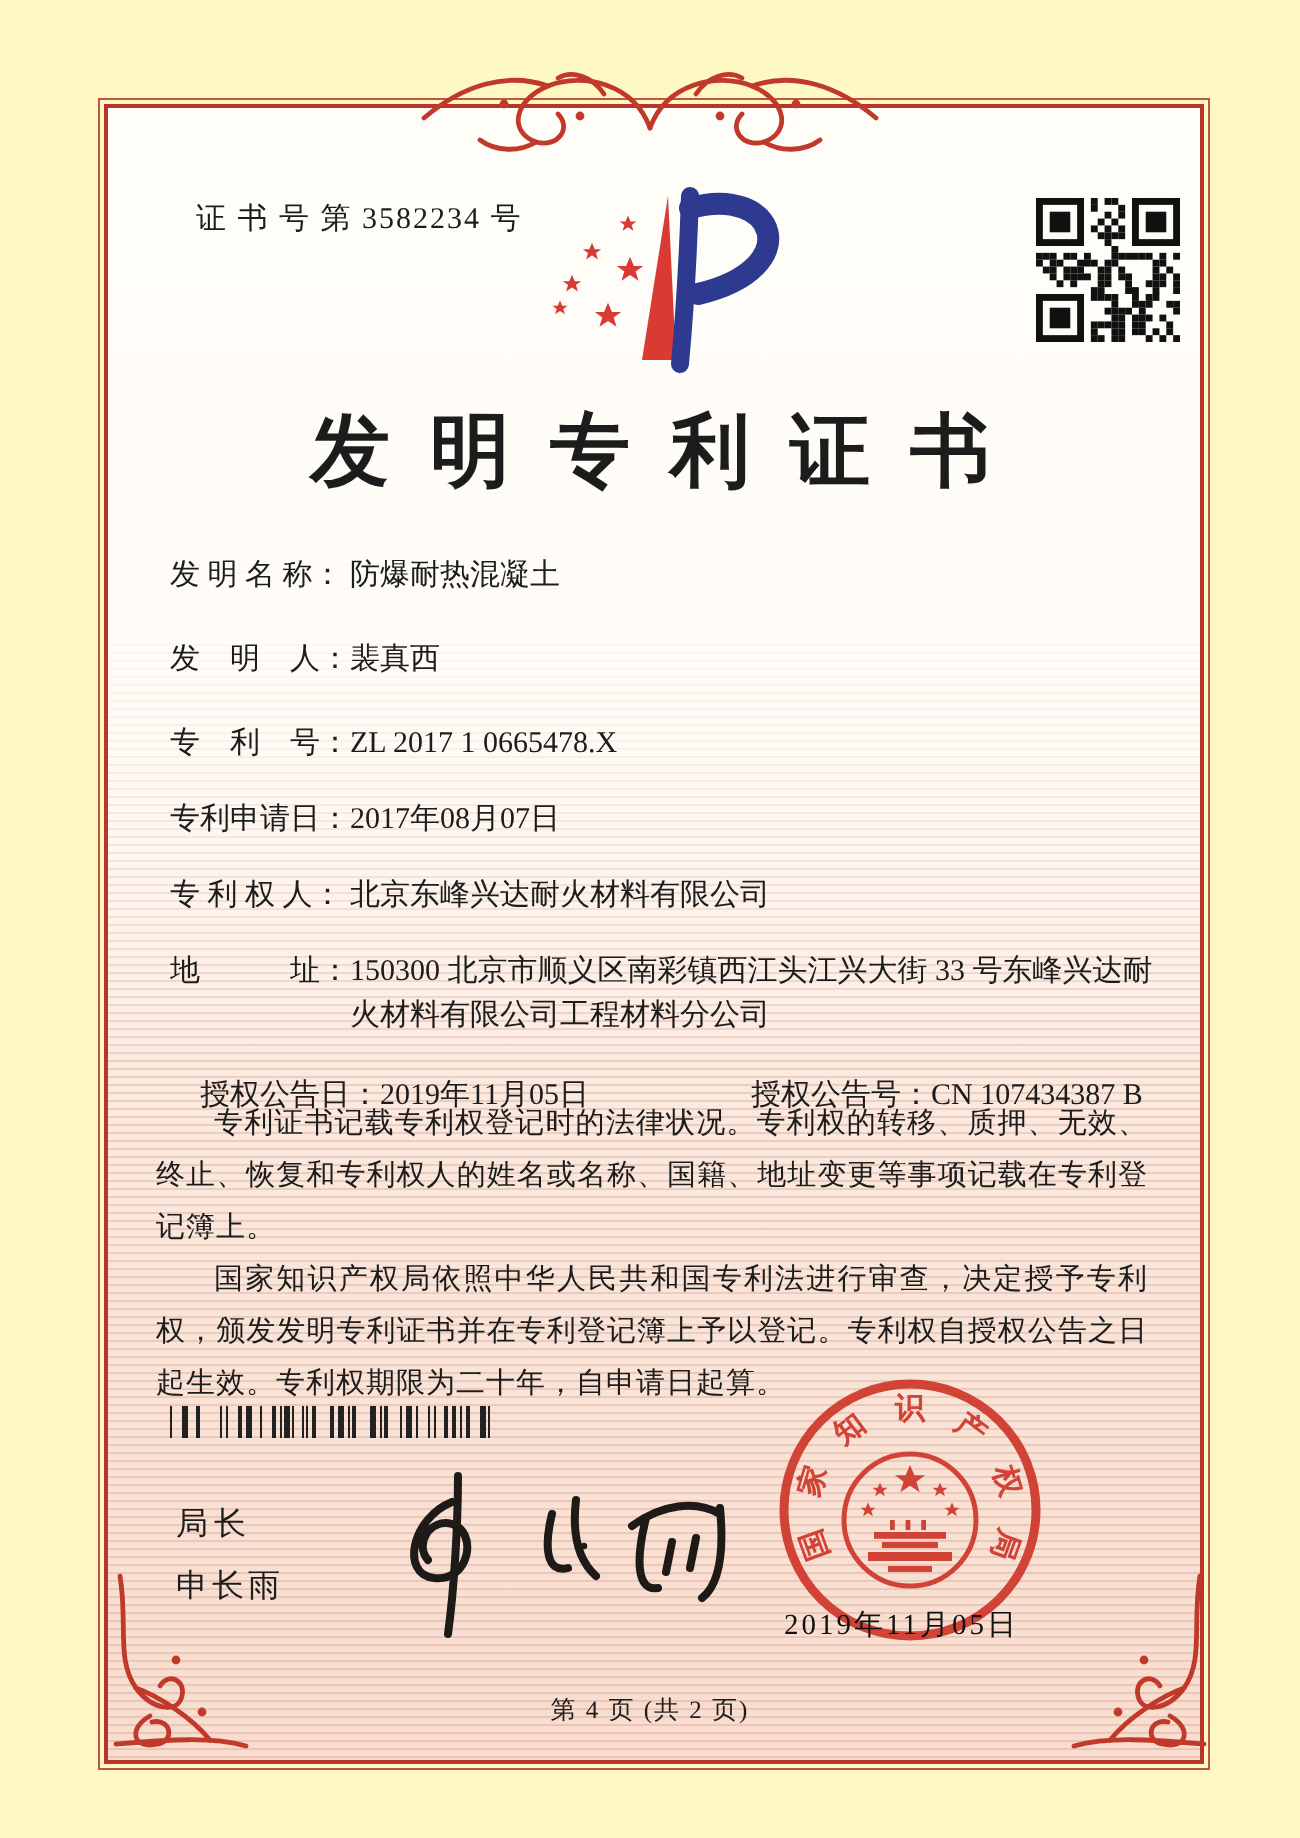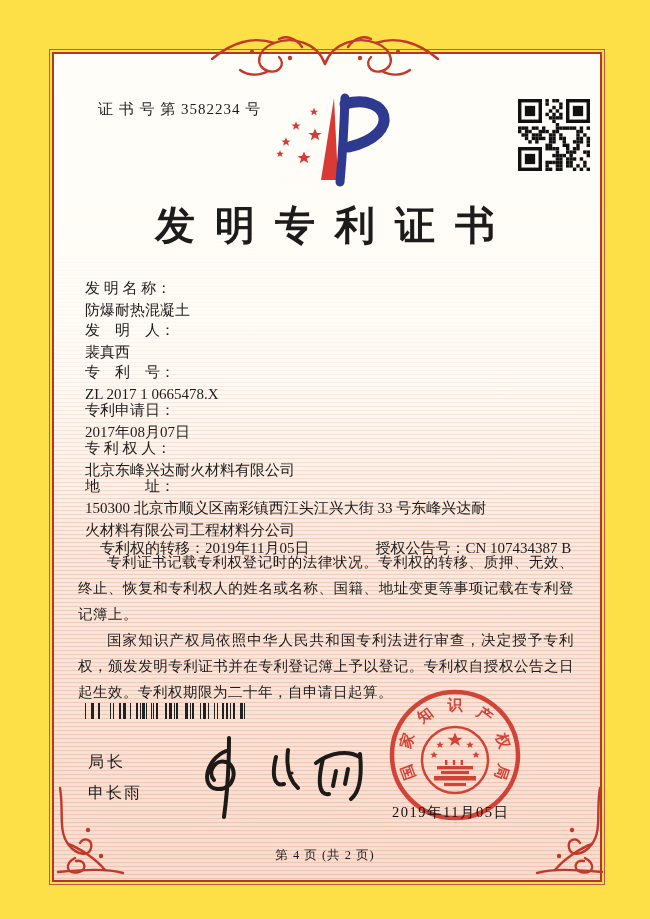--- a/index.html
+++ b/index.html
@@ -1,30 +1,30 @@
 <!DOCTYPE html>
 <html><head>
 <meta charset="utf-8">
 <style>
   html,body{margin:0;padding:0;background:#e9e7e0;}
-  .page{position:relative;width:650px;height:919px;background:#fde047;overflow:hidden;
+  .page{position:relative;width:650px;height:919px;background:#fef9c3;overflow:hidden;
         font-family:"Liberation Serif","DejaVu Serif",serif;color:#1c1c1c;}
   
   .frame{position:absolute;left:52px;top:52px;width:546px;height:826px;
          border:2px solid #b6372a;outline:1px solid #c05547;outline-offset:2px;
          background:linear-gradient(180deg,#fffdf8 0%,#fdf7f1 34%,#f9e9de 62%,#f6ddcf 100%);}
   .guilloche{position:absolute;inset:0;
          background:repeating-linear-gradient(180deg,rgba(219,128,105,.28) 0 1px,rgba(219,128,105,0) 1px 4px);}
   .fadeTop{position:absolute;inset:0;
          background:linear-gradient(180deg,#fffdf8 6%,rgba(255,253,248,.85) 32%,rgba(255,253,248,0) 58%);}
   .abs{position:absolute;}
   .certNo{left:98px;top:100px;font-size:15px;letter-spacing:1px;}
   .title{left:0;right:0;top:198px;text-align:center;font-size:40px;font-weight:bold;
          letter-spacing:20px;padding-left:20px;}
-  .row{left:85px;font-size:15px;display:flex;align-items:flex-start;line-height:22px;flex-direction:column;}
+  .row{left:85px;font-size:15px;display:flex;align-items:flex-start;line-height:22px;}
   .row .lbl{white-space:pre;flex:0 0 auto;min-width:90px;}
   .row .val{width:402px;}
   .grantRow{left:85px;font-size:15px;line-height:22px;white-space:pre;}
   .grant2{position:absolute;left:268px;top:0;white-space:pre;}
   .bodyText{left:78px;width:496px;font-size:14.5px;line-height:26px;text-align:justify;}
   .bodyText p{margin:0;text-indent:2em;letter-spacing:.5px;}
   .signerTitle{left:88px;top:752px;font-size:16px;letter-spacing:3px;}
   .signerName{left:88px;top:783px;font-size:16px;letter-spacing:2px;}
   .sealDate{left:392px;top:803px;font-size:14.5px;letter-spacing:1.5px;color:#111;}
   .pageFooter{left:52px;width:546px;top:847px;text-align:center;font-size:12.5px;letter-spacing:1px;}
@@ -240,21 +240,21 @@
   <div class="abs row" style="top:437px">
     <span class="lbl">专 利 权 人：</span>
     <span class="val">北京东峰兴达耐火材料有限公司</span>
   </div>
   <div class="abs row" style="top:475px">
     <span class="lbl">地　　　址：</span>
     <span class="val">150300 北京市顺义区南彩镇西江头江兴大街 33 号东峰兴达耐火材料有限公司工程材料分公司</span>
   </div>
 
   <div class="abs grantRow" style="top:515px">
-    <span>专利权的转移：</span><span>2019年11月05日</span>
+    <span>授权公告日：</span><span>2019年11月05日</span>
     <span class="grant2">
       <span>授权公告号：</span><span>CN 107434387 B</span>
     </span>
   </div>
 
   <div class="abs bodyText" style="top:549px">
     <p>专利证书记载专利权登记时的法律状况。专利权的转移、质押、无效、终止、恢复和专利权人的姓名或名称、国籍、地址变更等事项记载在专利登记簿上。</p>
     <p>国家知识产权局依照中华人民共和国专利法进行审查，决定授予专利权，颁发发明专利证书并在专利登记簿上予以登记。专利权自授权公告之日起生效。专利权期限为二十年，自申请日起算。</p>
   </div>
 

